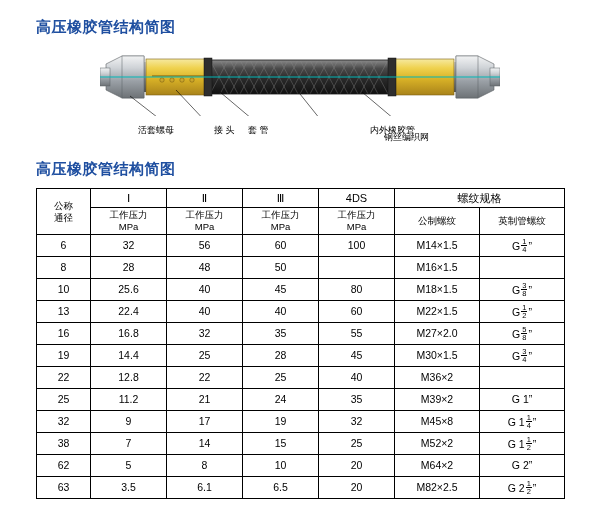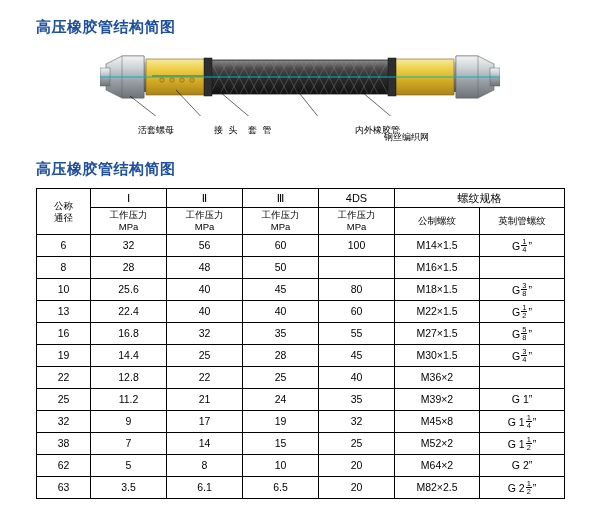--- a/index.html
+++ b/index.html
@@ -43,21 +43,20 @@
 
   
   .diagram-labels {
     position: absolute;
     left: 36px;
     top: 124px;
     width: 528px;
     height: 20px;
     font-size: 9px;
     color: #000;
-    font-family: Liberation Mono, monospace;
   }
   .dlabel {
     position: absolute;
     white-space: nowrap;
     font-size: 9px;
   }
 
   
   .table-wrap {
     position: absolute;
@@ -204,21 +203,21 @@
         <line x1="200" y1="48" x2="224" y2="78"></line>
         <line x1="262" y1="46" x2="300" y2="78"></line>
       </g>
     </svg>
   </div>
 
   <div class="diagram-labels">
     <span class="dlabel" style="left:102px;">活套螺母</span>
     <span class="dlabel" style="left:160px;margin-left:18px;">接 头</span>
     <span class="dlabel" style="left:212px;">套 管</span>
-    <span class="dlabel" style="left:272px;padding-left:47px;">内外橡胶管</span>
+    <span class="dlabel" style="left:287px;padding-left:47px;">内外橡胶管</span>
     <span class="dlabel" style="left:348px;margin-top:7px;">钢丝编织网</span>
   </div>
 
   <div class="title" id="title-table">高压橡胶管结构简图</div>
 
   <div class="table-wrap">
     <table>
       <colgroup>
         <col style="width:54px">
         <col style="width:76px">
@@ -300,21 +299,21 @@
           <td>M22×1.5</td>
           <td class="gcell"><span>G</span><span class="inchfrac"><span class="num">1</span><span class="den">2</span></span><span>”</span></td>
         </tr>
 
         <tr>
           <td>16</td>
           <td>16.8</td>
           <td>32</td>
           <td>35</td>
           <td>55</td>
-          <td>M27×1.5</td>
+          <td>M27×2.0</td>
           <td class="gcell"><span>G</span><span class="inchfrac"><span class="num">5</span><span class="den">8</span></span><span>”</span></td>
         </tr>
 
         <tr>
           <td>19</td>
           <td>14.4</td>
           <td>25</td>
           <td>28</td>
           <td>45</td>
           <td>M30×1.5</td>

